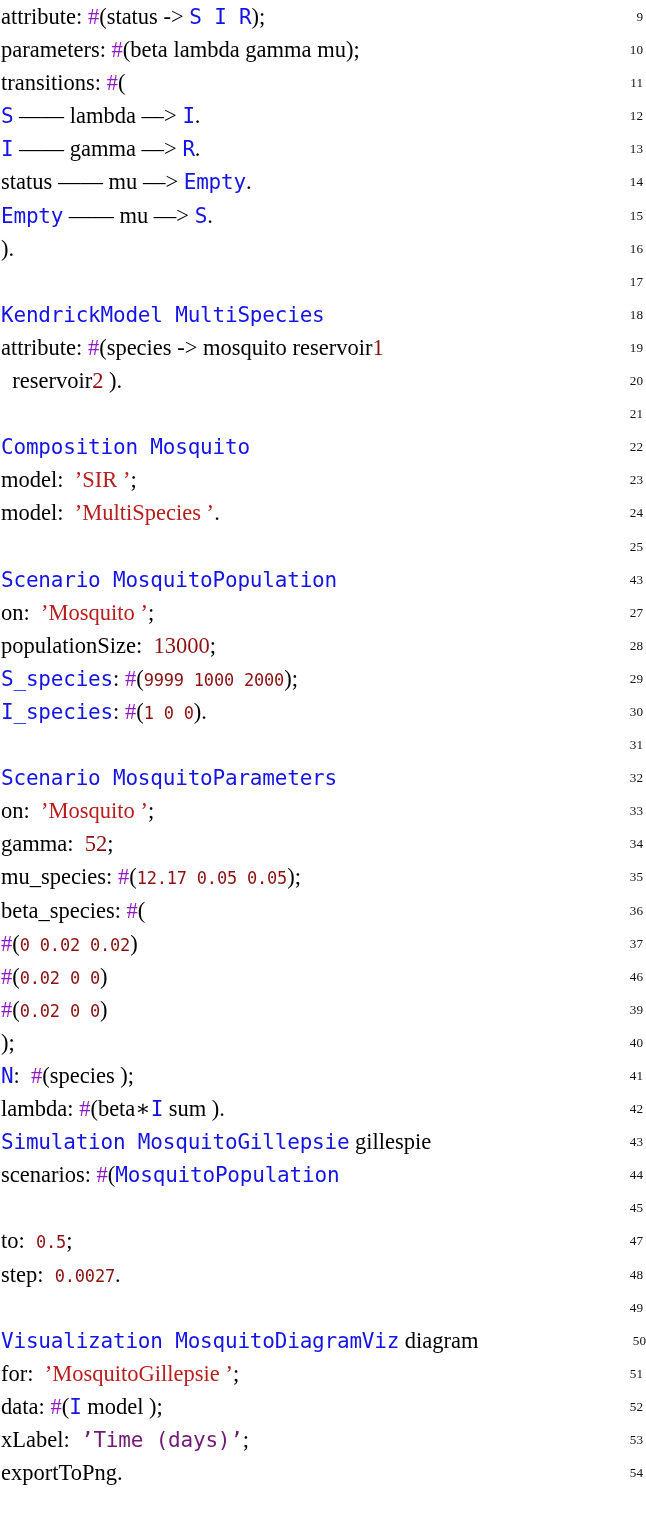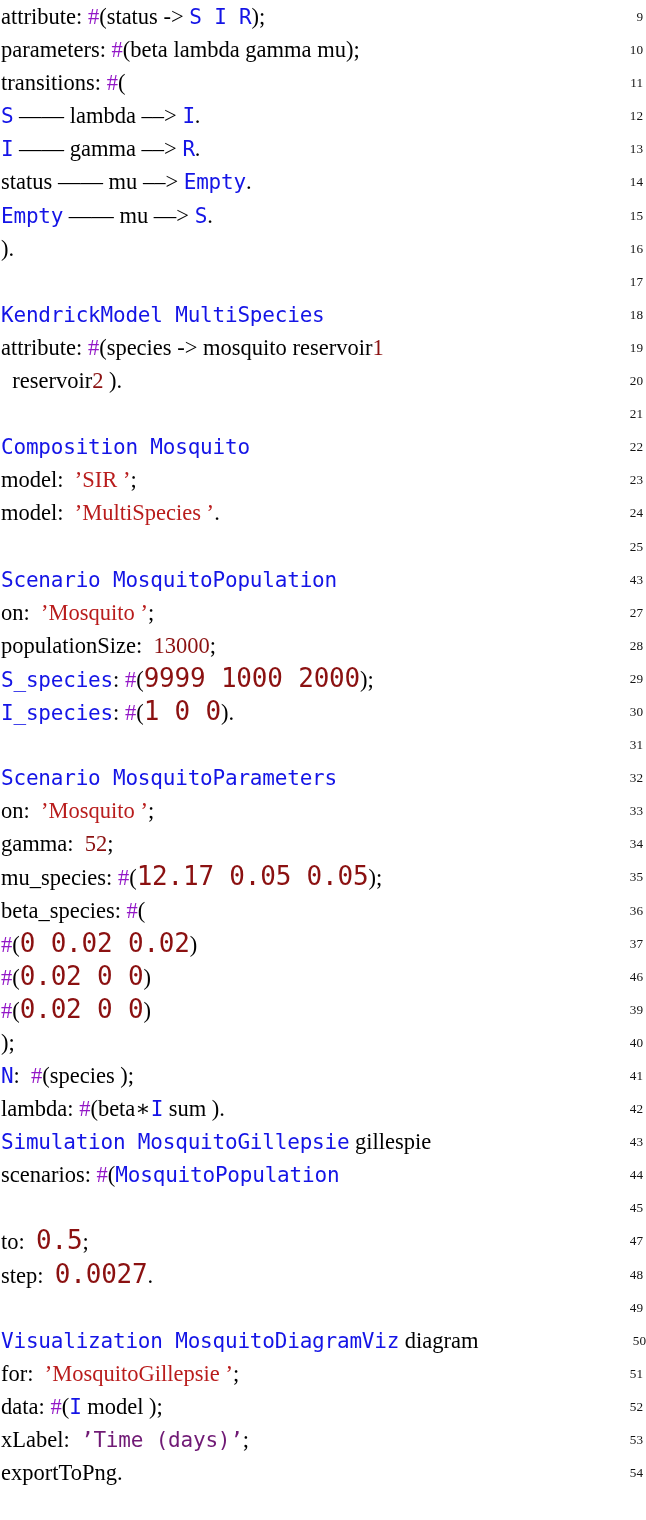--- a/index.html
+++ b/index.html
@@ -64,21 +64,21 @@
     font-size: 21px;
     letter-spacing: -0.2px;
   }
   .t-hash {             
     font-family: "Liberation Serif", "DejaVu Serif", serif;
     color: #9317C7;
   }
   .t-num {              
     font-family: "DejaVu Sans Mono", "Liberation Mono", monospace;
     color: #8B1111;
-    font-size: 26px;
+    font-size: 17px;
     letter-spacing: -0.2px;
   }
   .t-numser {           
     font-family: "Liberation Serif", "DejaVu Serif", serif;
     color: #8B1111;
   }
   .t-str {              
     font-family: "Liberation Serif", "DejaVu Serif", serif;
     color: #b91c1c;
   }

